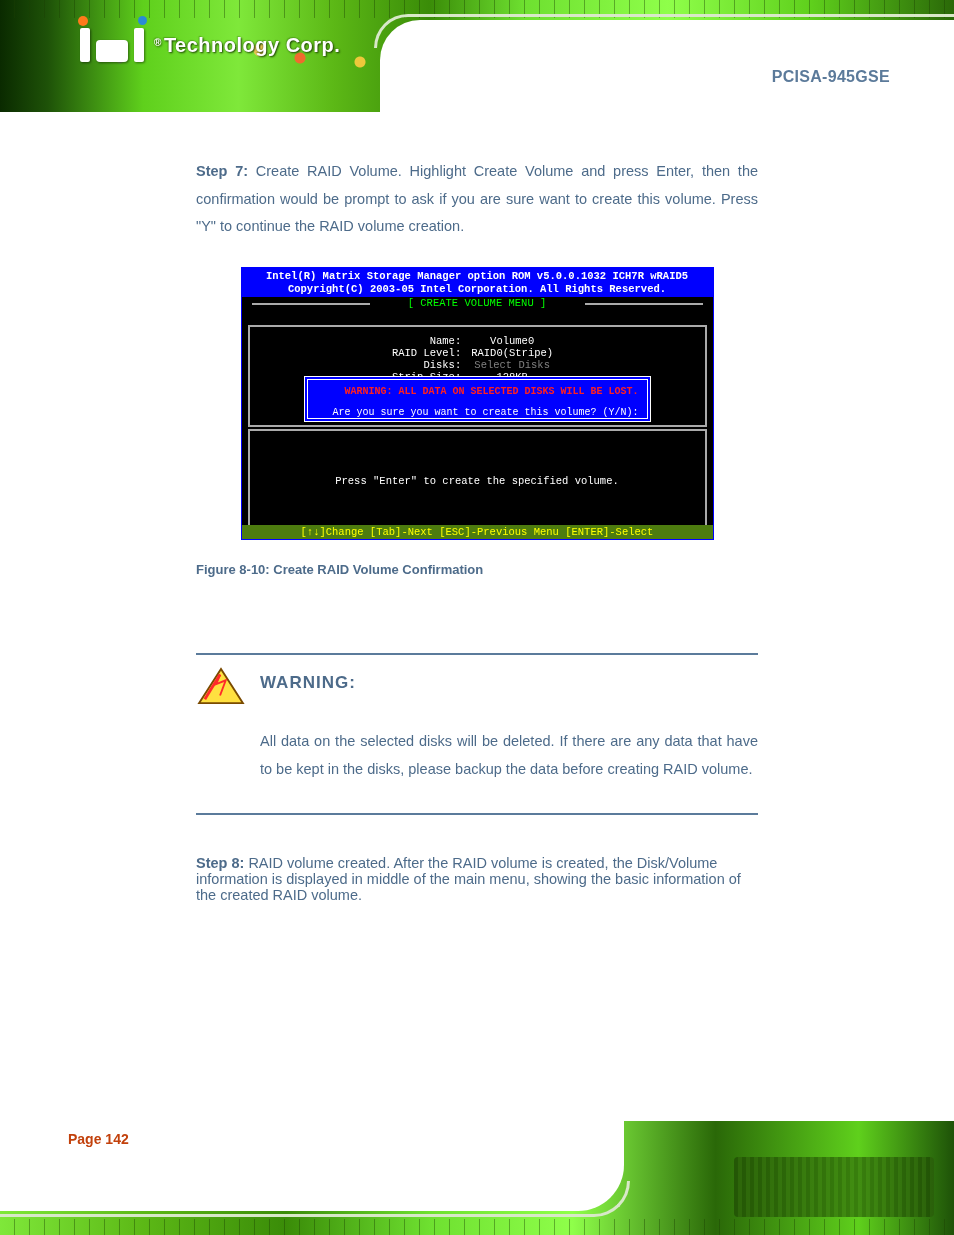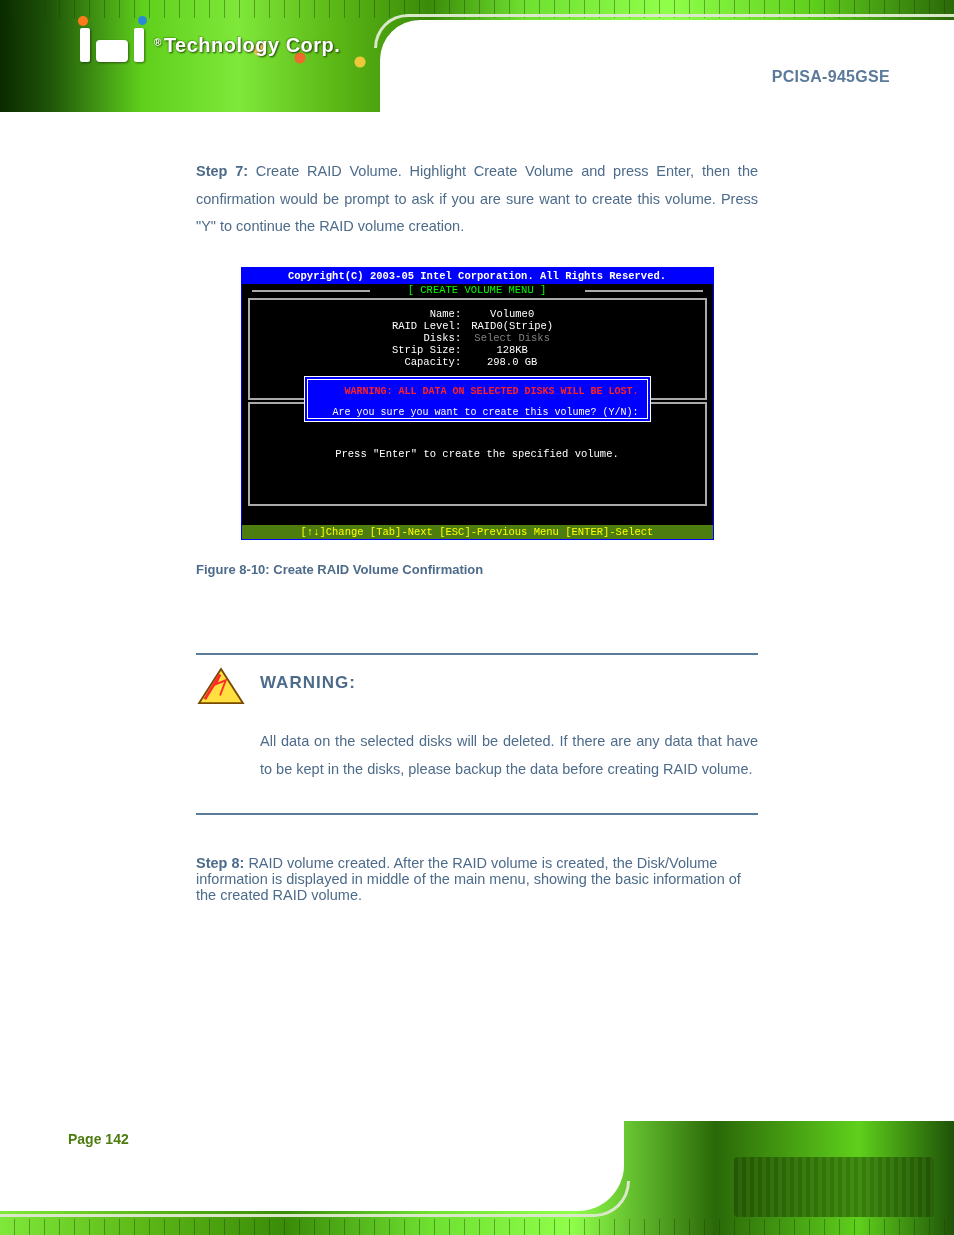--- a/index.html
+++ b/index.html
@@ -131,21 +131,21 @@
     padding: 2px 0 1px 0;
     font-weight: bold;
     line-height: 1.25;
     font-size:10.5px;
   }
   .bios-section-title {
     text-align: center;
     color: #00ff00;
     position: relative;
     margin-top: 0px;
-    height: 14px;
+    height: 28px;
   }
   .bios-section-title::before, .bios-section-title::after {
     content:"";
     position:absolute;
     top:6px;
     width:118px;
     border-top:2px solid #aaaaaa;
   }
   .bios-section-title::before{ left:10px;}
   .bios-section-title::after{ right:10px;}
@@ -273,21 +273,21 @@
     opacity:0.55;
     border-radius:4px;
   }
 
   .page-num {
     position:absolute;
     left:68px;
     bottom: 88px;
     font-size:14px;
     font-weight:bold;
-    color:#4d7c0f;
+    color:#c2410c;
   }
 </style>
 </head>
 <body>
 
 <div class="top-banner">
   <div class="pcb-traces"></div>
   <div class="white-swoop"></div>
   <div class="swoop-border"></div>
   <div class="logo-block">
@@ -304,20 +304,21 @@
 </div>
 
 <div class="content">
 
   <p class="para">
     <strong>Step 7: </strong><span>Create RAID Volume. Highlight Create Volume and press Enter, then the confirmation would be prompt to ask if you are sure want to create this volume. Press "Y" to continue the RAID volume creation.</span>
   </p>
 
   <div class="bios-shot">
     <div class="bios-header">
+      <div>Intel(R) Matrix Storage Manager option ROM v5.0.0.1032 ICH7R wRAID5</div>
       <div>Copyright(C) 2003-05 Intel Corporation.  All Rights Reserved.</div>
     </div>
     <div class="bios-section-title">[ CREATE VOLUME MENU ]</div>
     <div class="bios-box">
       <div class="bios-fields">
         <div class="row">
             <span class="lab">Name:</span>
             <span class="val">Volume0</span>
           </div>
         <div class="row">

